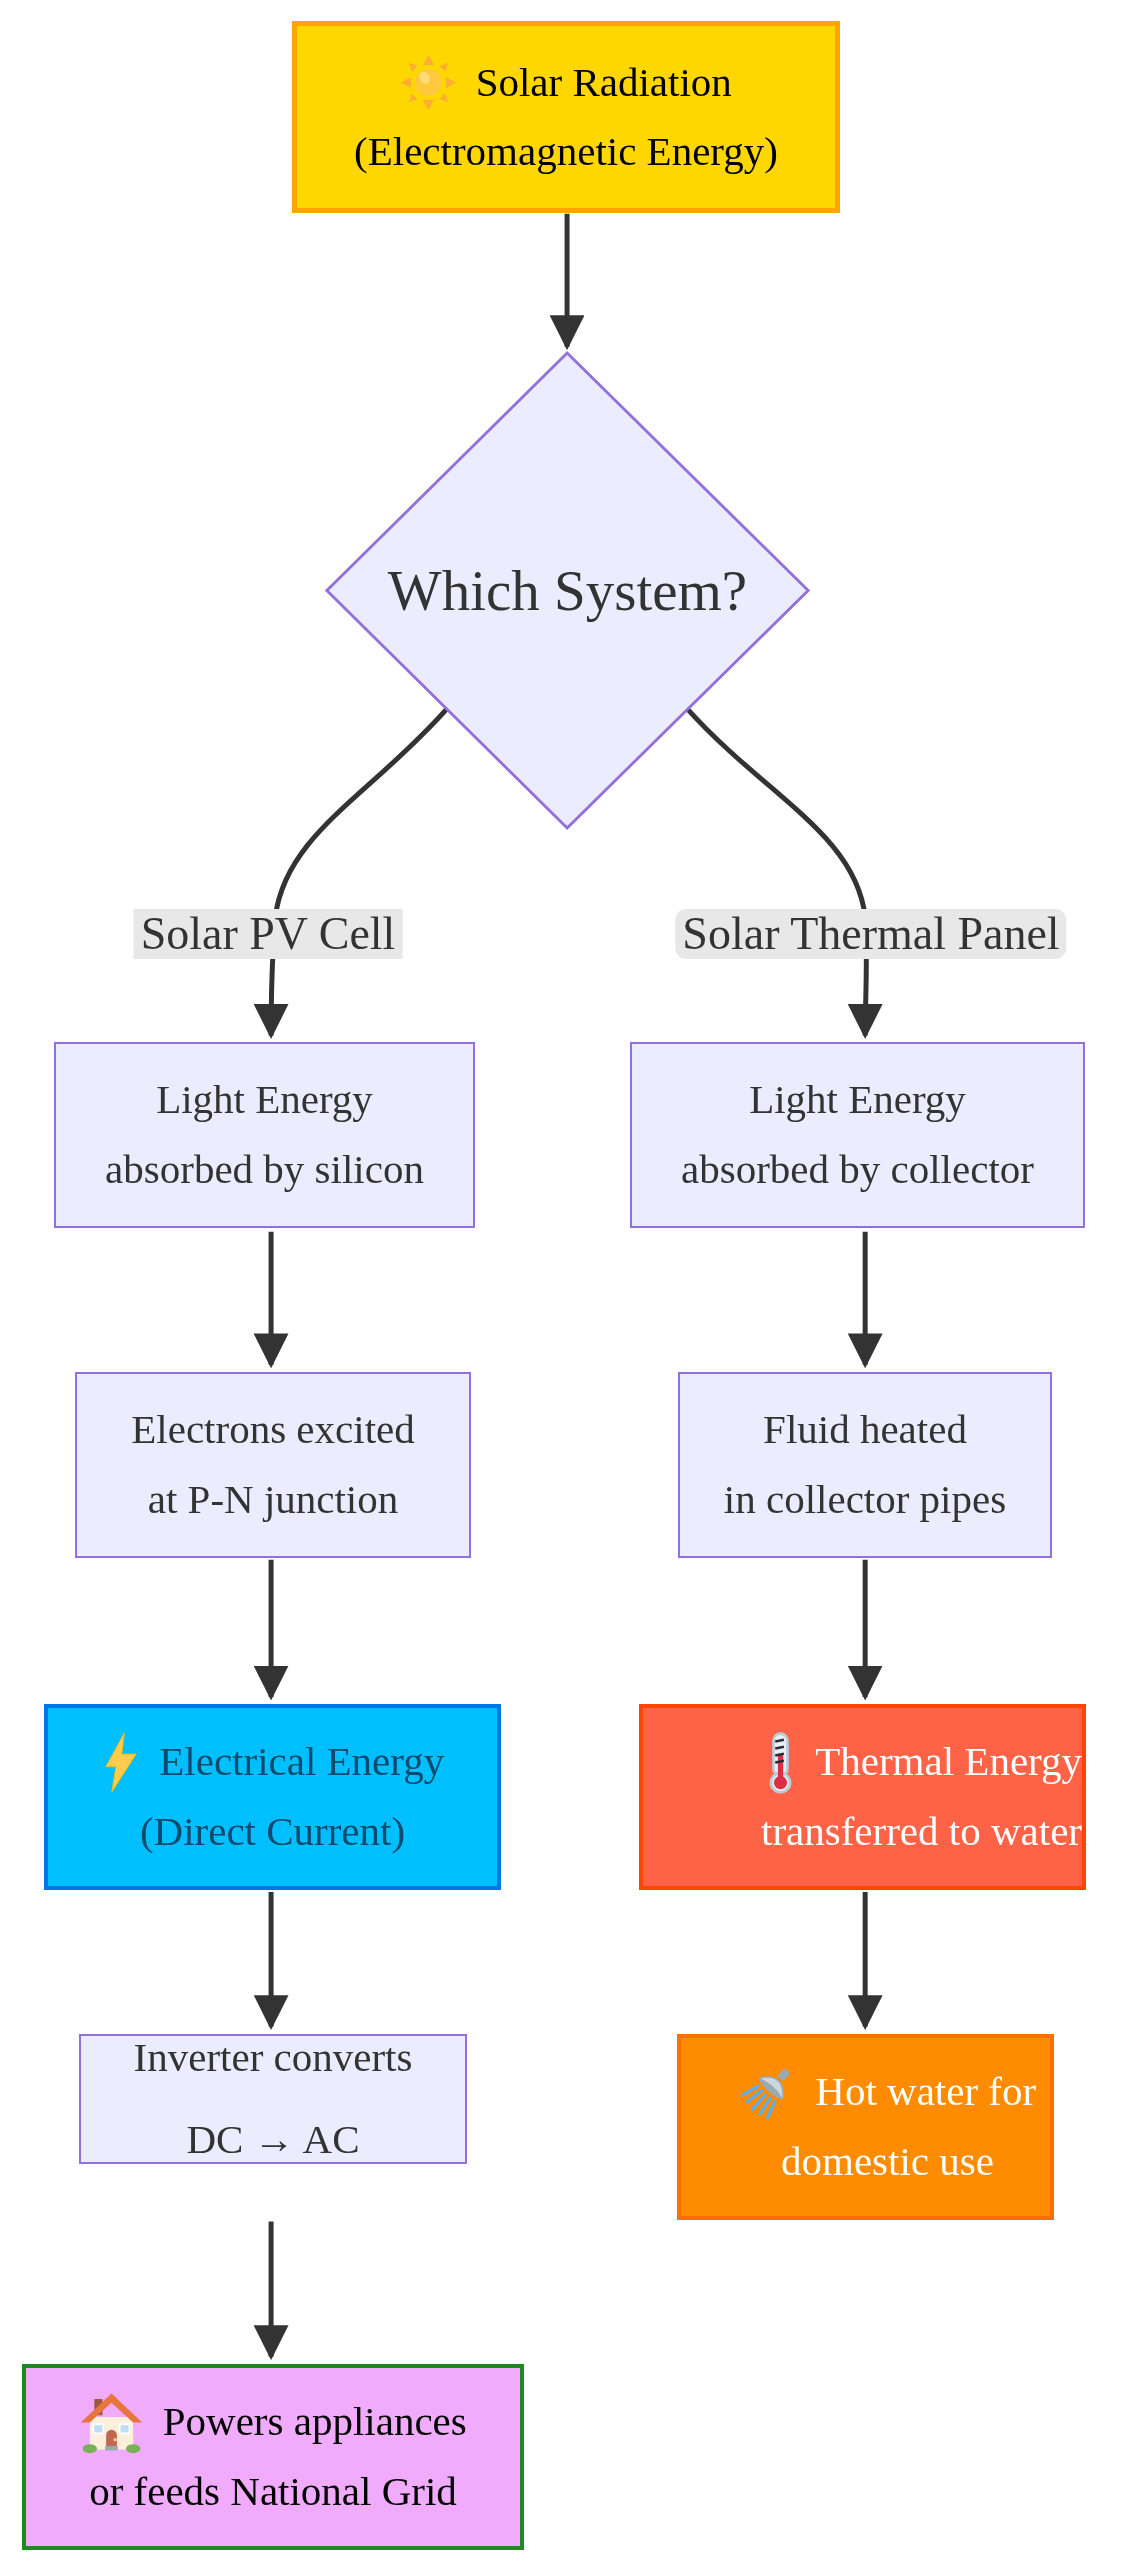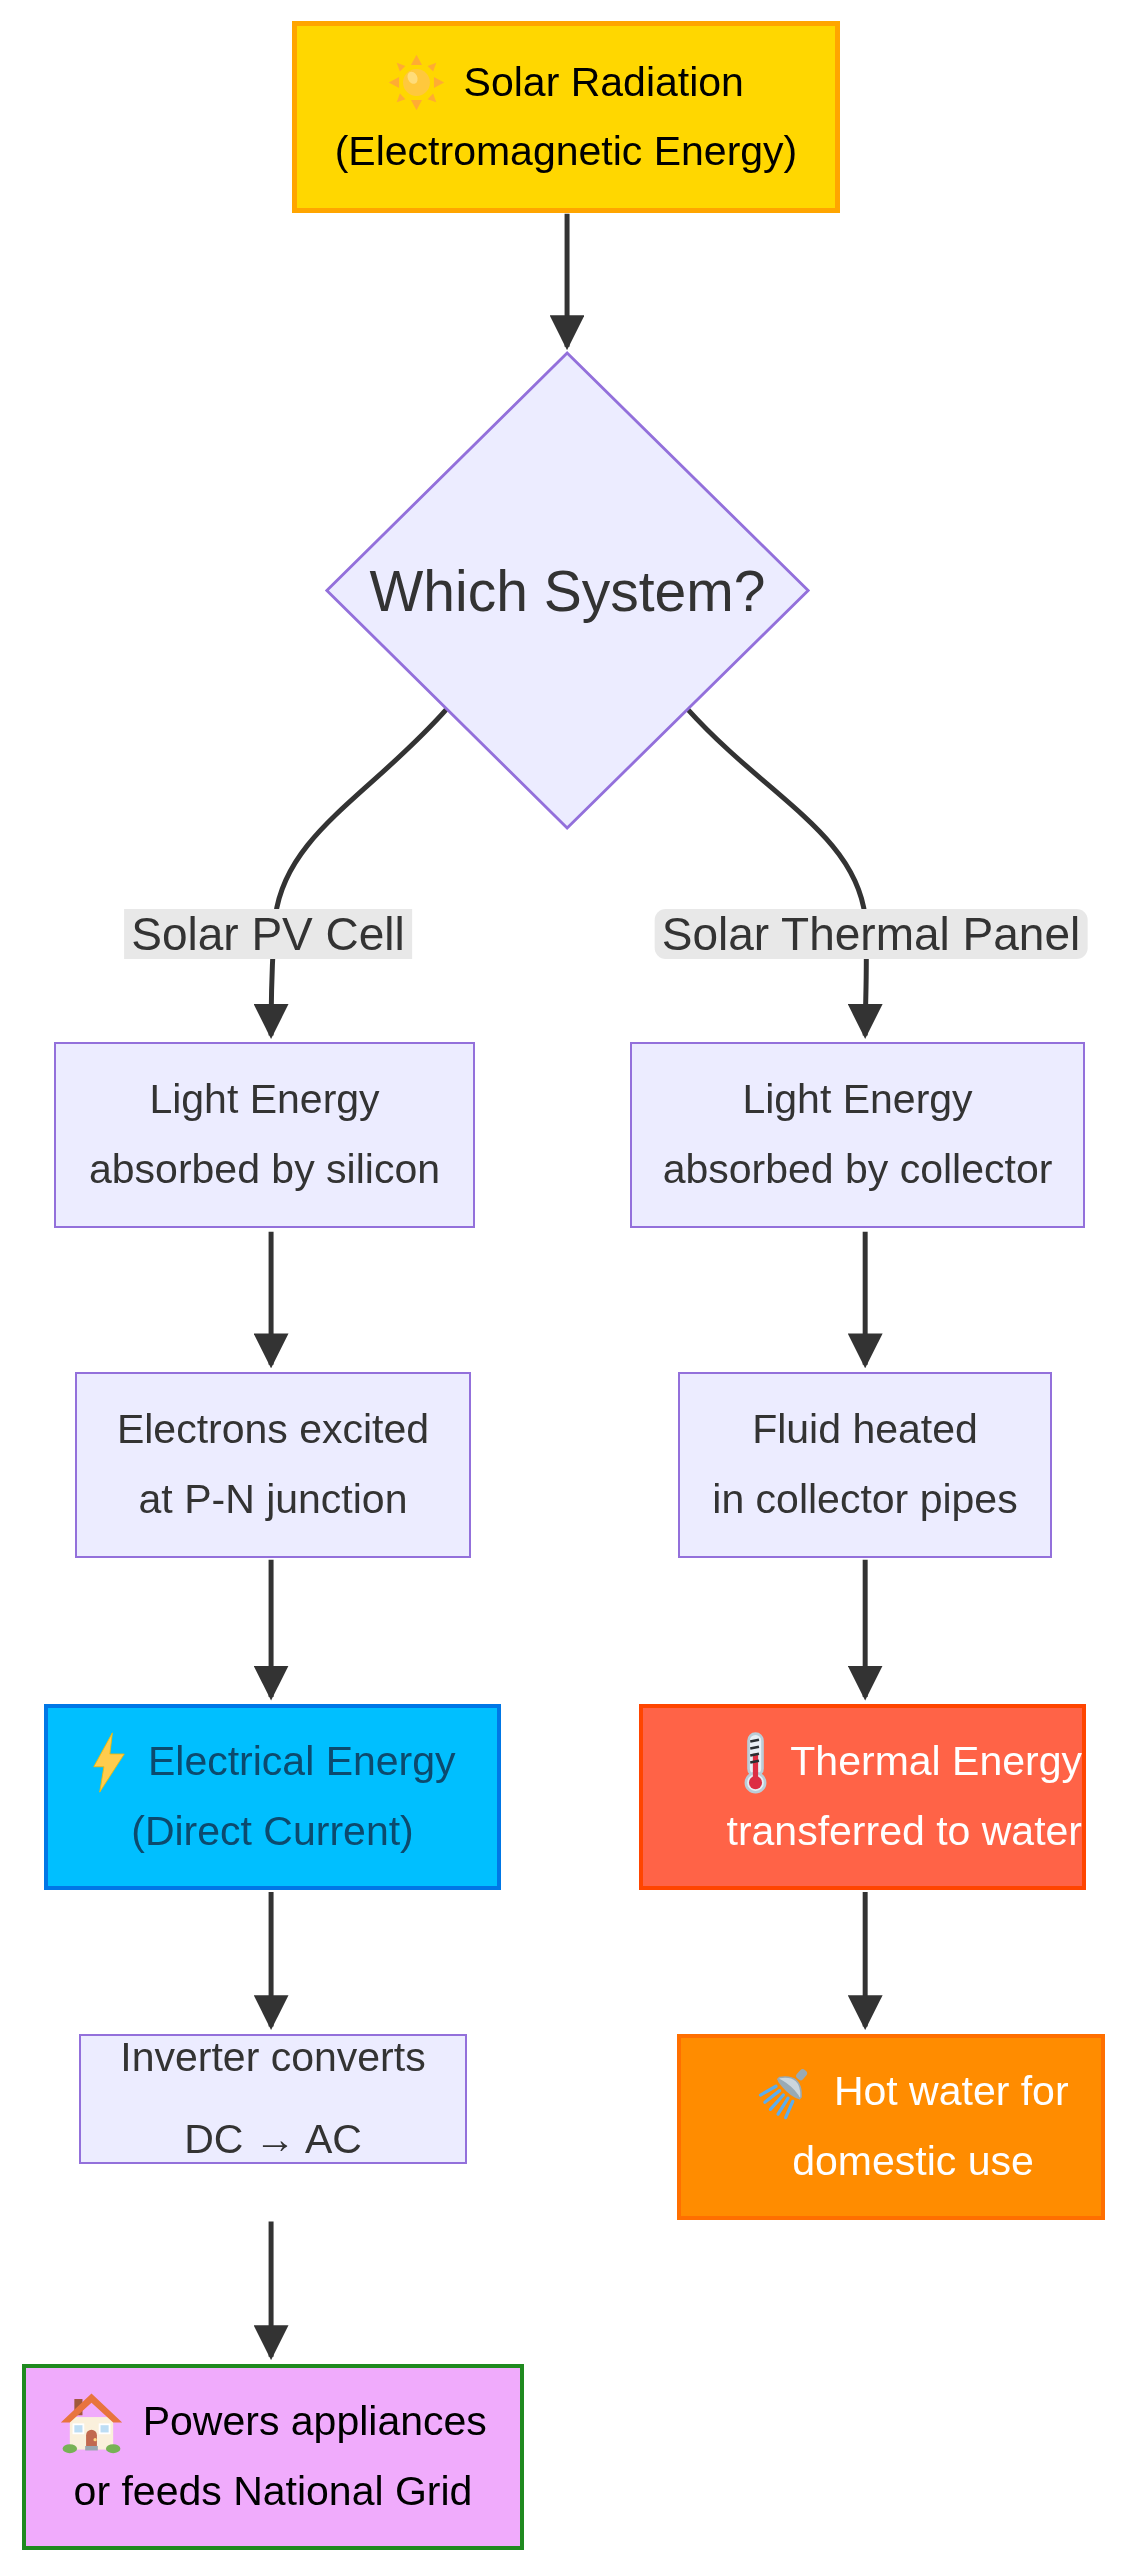--- a/index.html
+++ b/index.html
@@ -1,18 +1,18 @@
 <!DOCTYPE html>
 <html style="font-size:11.4px"><head>
 <meta charset="utf-8">
 <style>
   html,body{margin:0;padding:0;background:#ffffff;}
   .canvas{
     position:relative;width:1127px;height:2576px;background:#ffffff;
-    font-family:Liberation Sans, sans-serif;overflow:hidden;
+    font-family:Liberation Serif, serif;overflow:hidden;
   }
   .edges{position:absolute;left:0;top:0;width:1127px;height:2576px;}
   .node{
     position:absolute;box-sizing:border-box;
     display:flex;flex-direction:column;justify-content:center;align-items:center;
     text-align:center;font-size:41px;line-height:1.7;color:#333333;
   }
   .node .ln{display:flex;align-items:center;justify-content:center;white-space:nowrap;}
   .lavender{background:#ECECFF;border:2.8px solid #9370DB;}
   .gold{background:#FFD700;border:5px solid #FFA500;color:#000000;}
@@ -163,21 +163,21 @@
             <line x1="12" y1="28" x2="22" y2="26"></line>
             <line x1="12" y1="36" x2="22" y2="34"></line>
           </g>
         </svg>
       </span>
       <span>Thermal Energy</span>
     </div>
     <div class="ln">transferred to water</div>
   </div>
 
-  <div class="node orange" style="left:677px;top:2034px;width:428px;height:186px;padding-left:44px;">
+  <div class="node orange" style="left:677px;top:2034px;width:377px;height:186px;padding-left:44px;">
     <div class="ln">
       <span class="icon">
         <svg width="58" height="58" viewBox="0 0 72 72">
           <g transform="rotate(42 36 36)">
             <rect x="31" y="0" width="10" height="14" rx="4" fill="#99AAB5"></rect>
             <path d="M 18 28 Q 36 6 54 28 L 54 31 L 18 31 z" fill="#CCD6DD" stroke="#99AAB5" stroke-width="2"></path>
             <ellipse cx="36" cy="31" rx="18" ry="4" fill="#99AAB5"></ellipse>
             <g stroke="#5DADEC" stroke-width="4" stroke-linecap="round">
               <line x1="22" y1="39" x2="15" y2="60"></line>
               <line x1="29" y1="40" x2="25" y2="63"></line>

